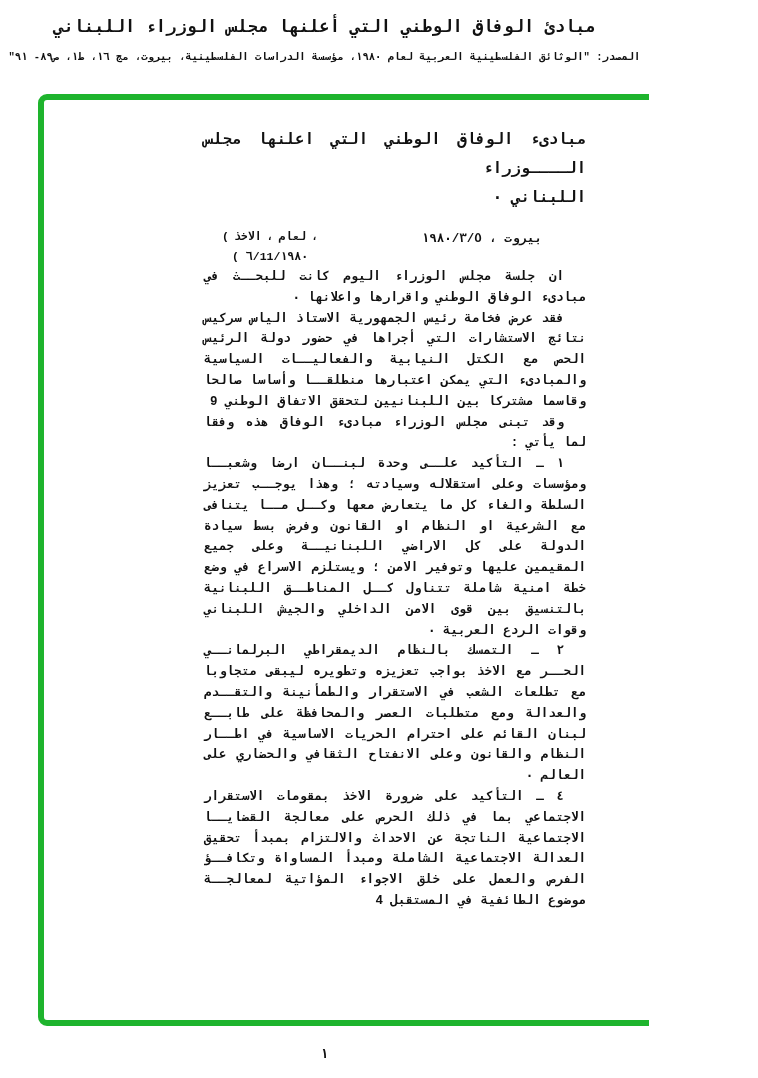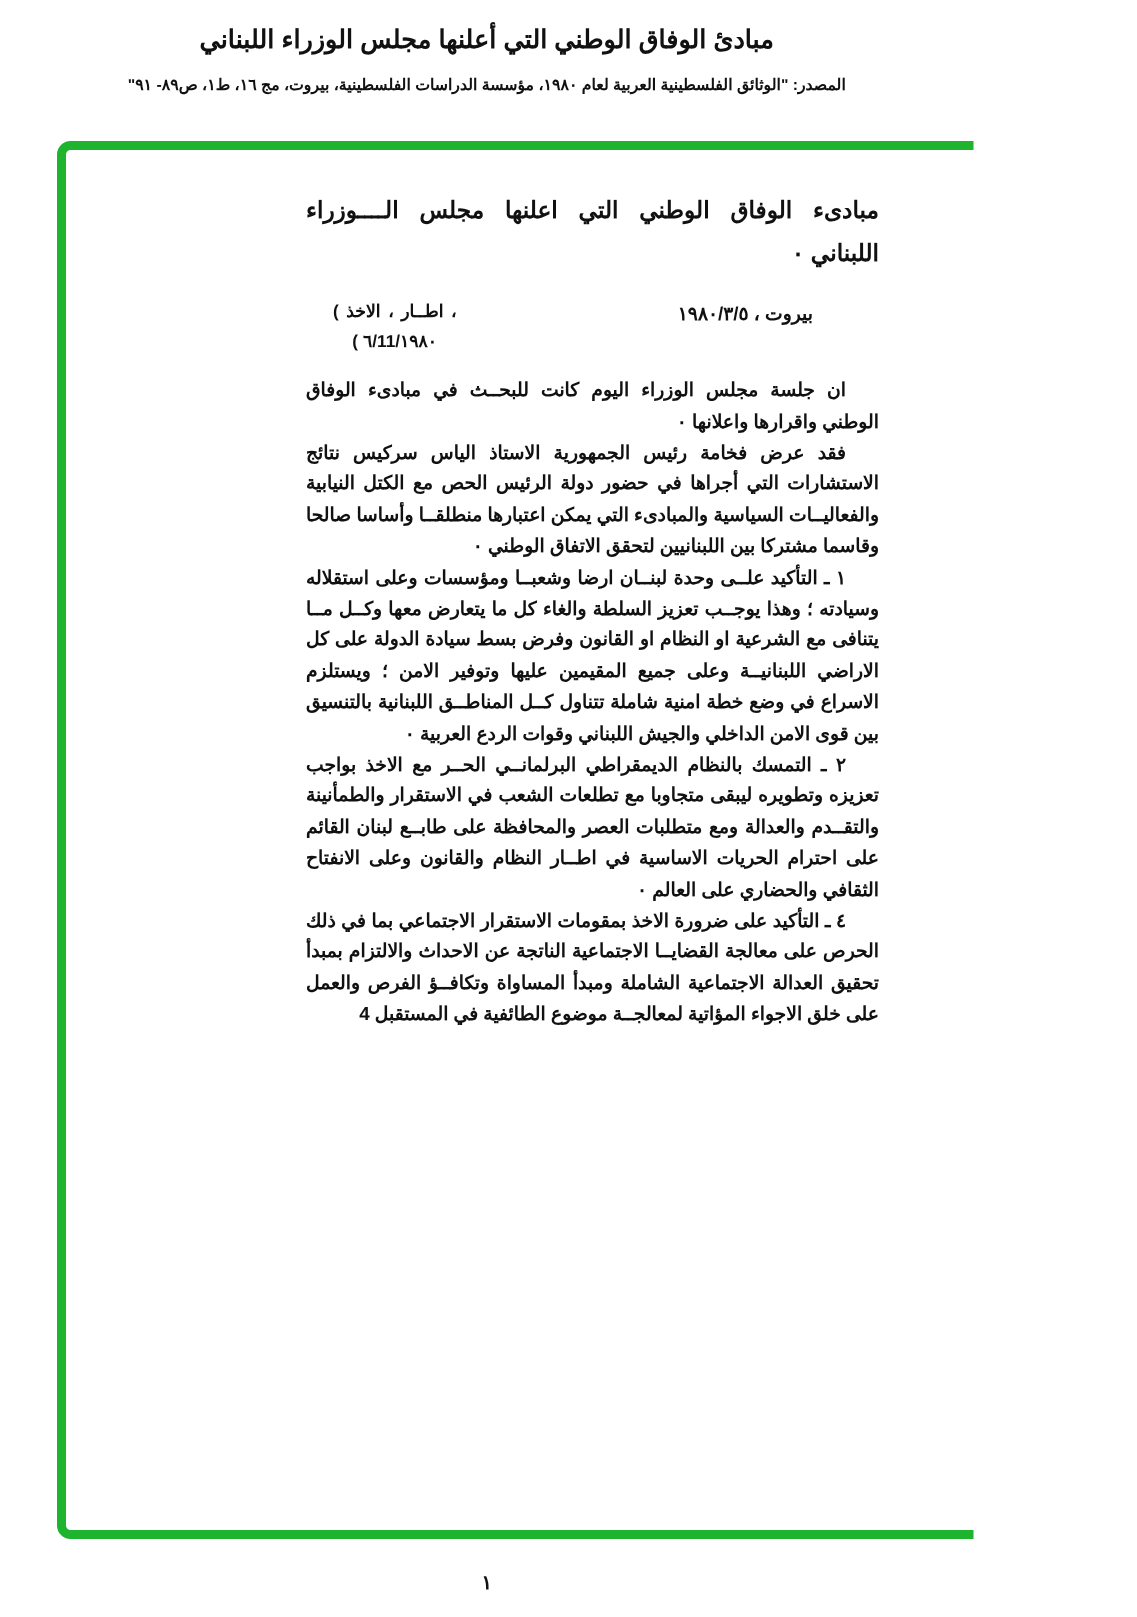--- a/index.html
+++ b/index.html
@@ -3,21 +3,21 @@
 <meta charset="utf-8">
 <style>
   * { box-sizing: border-box; margin: 0; padding: 0; }
   html, body { background: #ffffff; }
   .page {
     position: relative;
     width: 649px;
     height: 1078px;
     background: #ffffff;
     color: #111111;
-    font-family: Liberation Sans, sans-serif;
+    font-family: Liberation Mono, monospace;
     overflow: hidden;
   }
   .header { direction: rtl; text-align: center; padding-top: 16px; }
   .header-title { font-size: 17px; font-weight: 700; }
   .source-line { margin-top: 13px; font-size: 10.5px; font-weight: 700; }
   .doc-box {
     position: absolute;
     left: 38px;
     top: 94px;
     width: 681px;
@@ -36,21 +36,21 @@
     display: flex;
     justify-content: space-between;
     align-items: flex-start;
     margin-top: 14px;
     padding: 0 44px 0 18px;
   }
   .dateline { font-size: 12.5px; font-weight: 700; white-space: nowrap; padding-top: 3px; margin-left: 23px; }
   .citation { font-size: 11.5px; font-weight: 700; line-height: 20px; }
   .citation-line1 { display: flex; direction: ltr; gap: 5px; }
   .citation-line2 { text-align: center; direction: rtl; }
-  .body-text { margin-top: 12px; }
+  .body-text { }
   .body-text p {
     font-size: 12.5px;
     font-weight: 700;
     line-height: 20.8px;
     text-align: justify;
     text-indent: 22px;
   }
   .page-number {
     position: absolute;
     bottom: 16px;
@@ -79,30 +79,31 @@
         <div class="doc-title-line2">اللبناني ٠</div>
       </div>
 
       <div class="dateline-row">
         <div class="dateline">بيروت ، ١٩٨٠/٣/٥</div>
         <div class="citation">
           <div class="citation-line1">
             <span>(</span>
             <span>الاخذ</span>
             <span>،</span>
-            <span>اطــار</span>
+            <span>لعام</span>
             <span>،</span>
           </div>
           <div class="citation-line2">١٩٨٠/11/٦ )</div>
         </div>
       </div>
 
       <div class="body-text">
         <p>ان جلسة مجلس الوزراء اليوم كانت للبحــث في مبادىء الوفاق الوطني واقرارها واعلانها ٠</p>
-        <p>فقد عرض فخامة رئيس الجمهورية الاستاذ الياس سركيس نتائج الاستشارات التي أجراها في حضور دولة الرئيس الحص مع الكتل النيابية والفعاليــات السياسية والمبادىء التي يمكن اعتبارها منطلقــا وأساسا صالحا وقاسما مشتركا بين اللبنانيين لتحقق الاتفاق الوطني ٠</p>
+        <p>فقد عرض فخامة رئيس الجمهورية الاستاذ الياس سركيس نتائج الاستشارات التي أجراها في حضور دولة الرئيس الحص مع الكتل النيابية والفعاليــات السياسية والمبادىء التي يمكن اعتبارها منطلقــا وأساسا صالحا وقاسما مشتركا بين اللبنانيين لتحقق الاتفاق الوطني 9</p>
+        <p>وقد تبنى مجلس الوزراء مبادىء الوفاق هذه وفقا لما يأتي :</p>
         <p>١ ـ التأكيد علــى وحدة لبنــان ارضا وشعبــا ومؤسسات وعلى استقلاله وسيادته ؛ وهذا يوجــب تعزيز السلطة والغاء كل ما يتعارض معها وكــل مــا يتنافى مع الشرعية او النظام او القانون وفرض بسط سيادة الدولة على كل الاراضي اللبنانيــة وعلى جميع المقيمين عليها وتوفير الامن ؛ ويستلزم الاسراع في وضع خطة امنية شاملة تتناول كــل المناطــق اللبنانية بالتنسيق بين قوى الامن الداخلي والجيش اللبناني وقوات الردع العربية ٠</p>
         <p>٢ ـ التمسك بالنظام الديمقراطي البرلمانــي الحــر مع الاخذ بواجب تعزيزه وتطويره ليبقى متجاوبا مع تطلعات الشعب في الاستقرار والطمأنينة والتقــدم والعدالة ومع متطلبات العصر والمحافظة على طابــع لبنان القائم على احترام الحريات الاساسية في اطــار النظام والقانون وعلى الانفتاح الثقافي والحضاري على العالم ٠</p>
         <p>٤ ـ التأكيد على ضرورة الاخذ بمقومات الاستقرار الاجتماعي بما في ذلك الحرص على معالجة القضايــا الاجتماعية الناتجة عن الاحداث والالتزام بمبدأ تحقيق العدالة الاجتماعية الشاملة ومبدأ المساواة وتكافــؤ الفرص والعمل على خلق الاجواء المؤاتية لمعالجــة موضوع الطائفية في المستقبل 4</p>
       </div>
 
     </div>
   </div>
 
   <div class="page-number">١</div>
 

